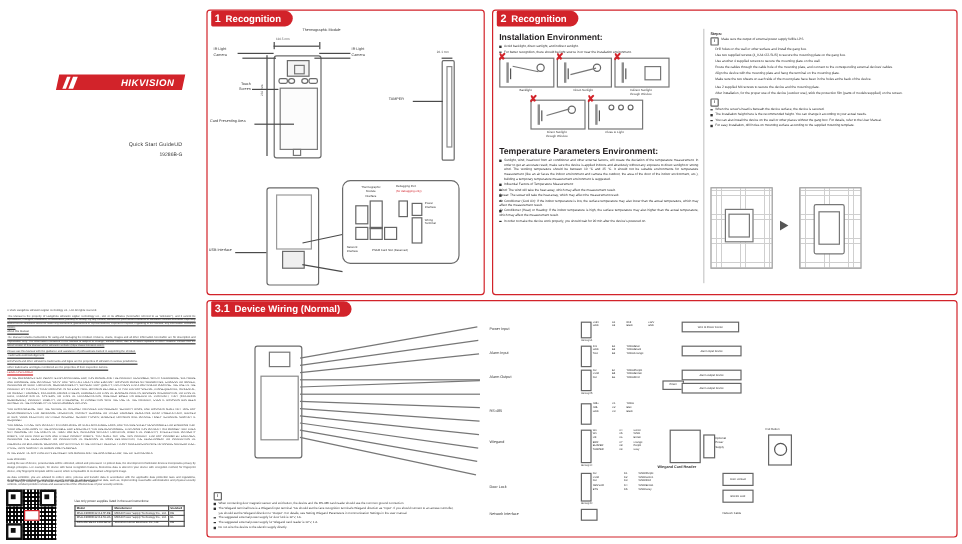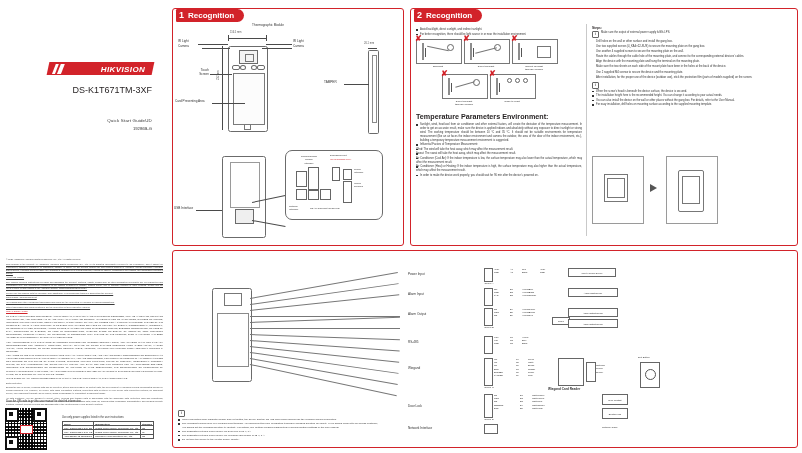--- a/index.html
+++ b/index.html
@@ -148,21 +148,20 @@
 <div class="page">
 
   <div id="left-col">
 
     <div id="logo">
       <span class="lg-b1"></span>
       <span class="lg-b2"></span>
       <span class="lg-txt">HIKVISION</span>
     </div>
 
-    <div id="model">DS-K1T671TM-3XF</div>
     <div id="qsg">
       <span>Quick Start Guide</span><span>UD</span>
     </div>
     <div id="docno">19286B-G</div>
 
     <div id="legal">
       <p>© 2020 Hangzhou Hikvision Digital Technology Co., Ltd. All rights reserved.</p>
       <p class="u">This Manual is the property of Hangzhou Hikvision Digital Technology Co., Ltd. or its affiliates (hereinafter referred to as "Hikvision"), and it cannot be reproduced, changed, translated, or distributed, partially or wholly, by any means, without the prior written consent of Hikvision. Unless otherwise expressly stated herein, Hikvision does not make any warranties, guarantees or representations, express or implied, regarding to the Manual, any information contained herein.</p>
       <p class="u">About this Manual</p>
       <p class="u">The Manual includes instructions for using and managing the Product. Pictures, charts, images and all other information hereinafter are for description and explanation only. The information contained in the Manual is subject to change, without notice, due to firmware updates or other reasons. Please find the latest version of this Manual at the Hikvision website (https://www.hikvision.com/).</p>
@@ -314,20 +313,21 @@
     <div id="note-app">The figures are for reference only.</div>
   </div>
 
   <div class="panel" id="p-install"></div>
   <div class="sec-tab" id="tab-install">
     <span class="sec-num">2</span>
     <span class="sec-title">Recognition</span>
   </div>
 
   <div style="position:absolute;left:416px;top:26px;width:166px;">
+    <div class="hdg">Installation Environment:</div>
     <ul class="bl" style="margin-top:2px;">
       <li class="body-txt">Avoid backlight, direct sunlight, and indirect sunlight.</li>
       <li class="body-txt">For better recognition, there should be light source in or near the installation environment.</li>
     </ul>
 
     <div class="env-row">
       <div class="env-cell">
         <div class="env-img">
           <span class="env-x">✘</span>
           <span class="wall"></span>
@@ -429,20 +429,24 @@
     <div class="gangbox" style="left:19px;top:28px;width:16px;height:18px;"></div>
 
     <div class="arrow-r" style="left:62px;top:34px;"></div>
 
     <div class="wallgrid" style="left:78px;top:6px;width:50px;height:66px;"></div>
     <div class="gangbox" style="left:90px;top:20px;width:24px;height:40px;background:#fff;border-radius:2px;"></div>
     <div class="gangbox" style="left:94px;top:26px;width:16px;height:26px;"></div>
   </div>
 
   <div class="panel" id="p-wiring"></div>
+  <div class="sec-tab" id="tab-wiring">
+    <span class="sec-num">3.1</span>
+    <span class="sec-title">Device Wiring (Normal)</span>
+  </div>
 
   <div id="wir-inner" style="left:172px;top:266px;">
 
     <div class="wdev">
       <span class="th"></span>
       <span class="sc"></span>
     </div>
 
     <div class="cbl-bundle">
       <span class="cable" style="left:0;top:2px;width:150px;transform:rotate(-10deg);transform-origin:left center;"></span>

